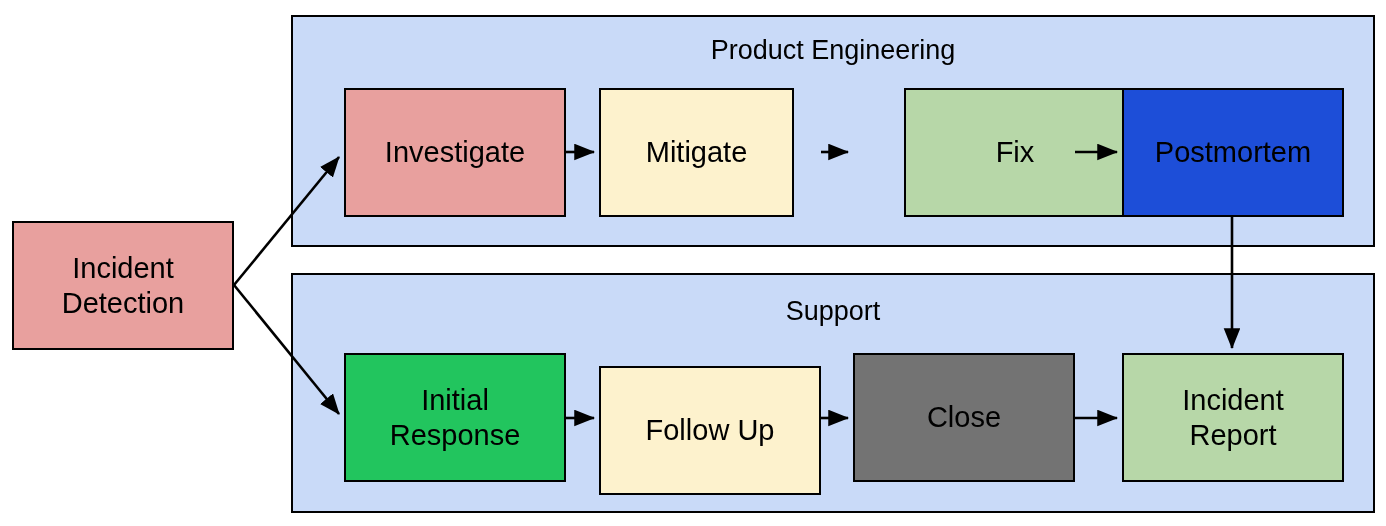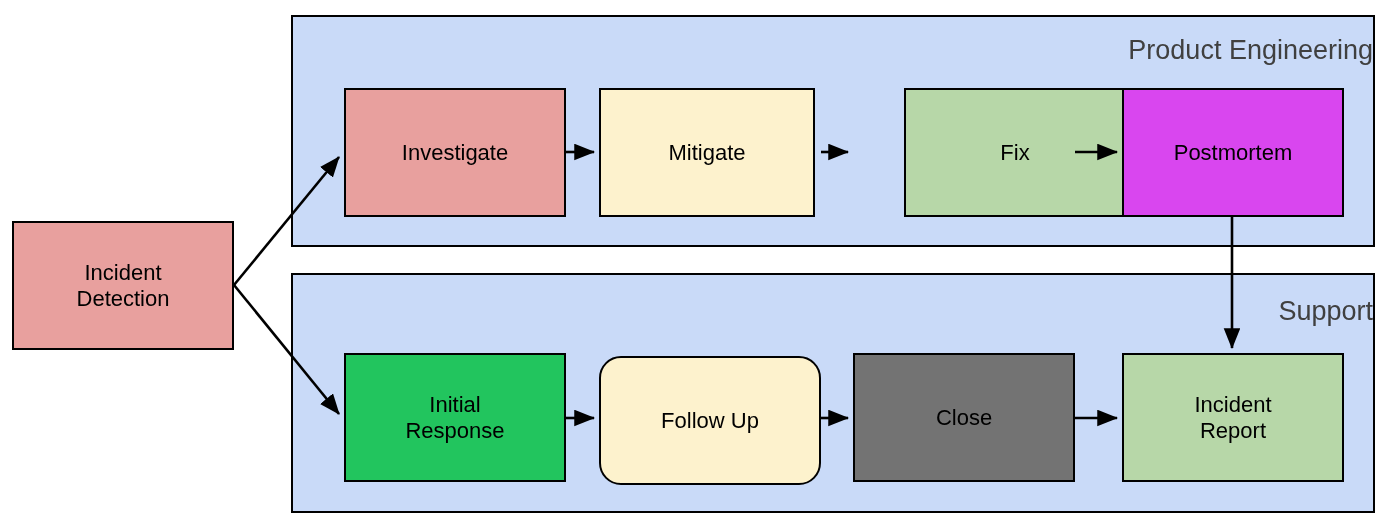--- a/index.html
+++ b/index.html
@@ -18,35 +18,35 @@
   .lane {
     position: absolute;
     background: #c9daf8;
     border: 2px solid #000000;
     box-sizing: border-box;
   }
   .lane-label {
     position: absolute;
     left: 0;
     right: 0;
-    text-align: right;
+    text-align: center;
     font-size: 27px;
-    color: #404040;
+    color: #000000;
     line-height: 1.1;
     white-space: nowrap;
   }
   .node {
     position: absolute;
     border: 2px solid #000000;
     box-sizing: border-box;
     display: flex;
     align-items: center;
     justify-content: center;
     text-align: center;
-    font-size: 22px;
+    font-size: 29px;
     color: #000000;
     line-height: 1.18;
     white-space: pre-line;
   }
   .fill-red    { background: #e8a09e; }
   .fill-yellow { background: #fdf2cd; }
   .fill-green  { background: #b7d7a8; }
 
   #edges {
     position: absolute;
@@ -67,27 +67,27 @@
   </div>
 
   <div class="lane" id="lane-1" style="left: 291px; top: 273px; width: 1084px; height: 240px; background: rgb(201, 218, 248);">
     <div class="lane-label" id="lane-1-label" style="top: 22px;">Support</div>
   </div>
 
   <div class="node fill-red" id="node-start" style="left: 12px; top: 221px; width: 222px; height: 129px; background: rgb(232, 160, 158);">Incident
 Detection</div>
 
   <div class="node fill-red" id="node-0-0" style="left: 344px; top: 88px; width: 222px; height: 129px; background: rgb(232, 160, 158);">Investigate</div>
-  <div class="node fill-yellow" id="node-0-1" style="left: 599px; top: 88px; width: 216px; height: 129px; background: rgb(253, 242, 205);">Mitigate</div>
+  <div class="node fill-yellow" id="node-0-1" style="left: 599px; top: 88px; width: 195px; height: 129px; background: rgb(253, 242, 205);">Mitigate</div>
   <div class="node fill-green" id="node-0-2" style="left: 904px; top: 88px; width: 222px; height: 129px; background: rgb(183, 215, 168);">Fix</div>
-  <div class="node fill-green" id="node-0-3" style="left: 1122px; top: 88px; width: 222px; height: 129px; background: #d946ef;">Postmortem</div>
+  <div class="node fill-green" id="node-0-3" style="left: 1122px; top: 88px; width: 222px; height: 129px; background: #1d4ed8;">Postmortem</div>
 
   <div class="node fill-red" id="node-1-0" style="left: 344px; top: 353px; width: 222px; height: 129px; background: #22c55e;">Initial
 Response</div>
-  <div class="node fill-yellow" id="node-1-1" style="left: 599px; top: 356px; width: 222px; height: 129px; background: rgb(253, 242, 205); border-radius: 22px;">Follow Up</div>
+  <div class="node fill-yellow" id="node-1-1" style="left: 599px; top: 366px; width: 222px; height: 129px; background: rgb(253, 242, 205);">Follow Up</div>
   <div class="node fill-green" id="node-1-2" style="left: 853px; top: 353px; width: 222px; height: 129px; background: #737373;">Close</div>
   <div class="node fill-green" id="node-1-3" style="left: 1122px; top: 353px; width: 222px; height: 129px; background: rgb(183, 215, 168);">Incident
 Report</div>
 
   <svg id="edges" viewBox="0 0 1386 526" width="1386" height="526">
     <defs>
       <marker id="arrowhead" markerWidth="9" markerHeight="9" refX="7.6" refY="3.2" orient="auto" markerUnits="strokeWidth">
         <path d="M 0 0 L 8 3.2 L 0 6.4 z" fill="#000000"></path>
       </marker>
     </defs>

